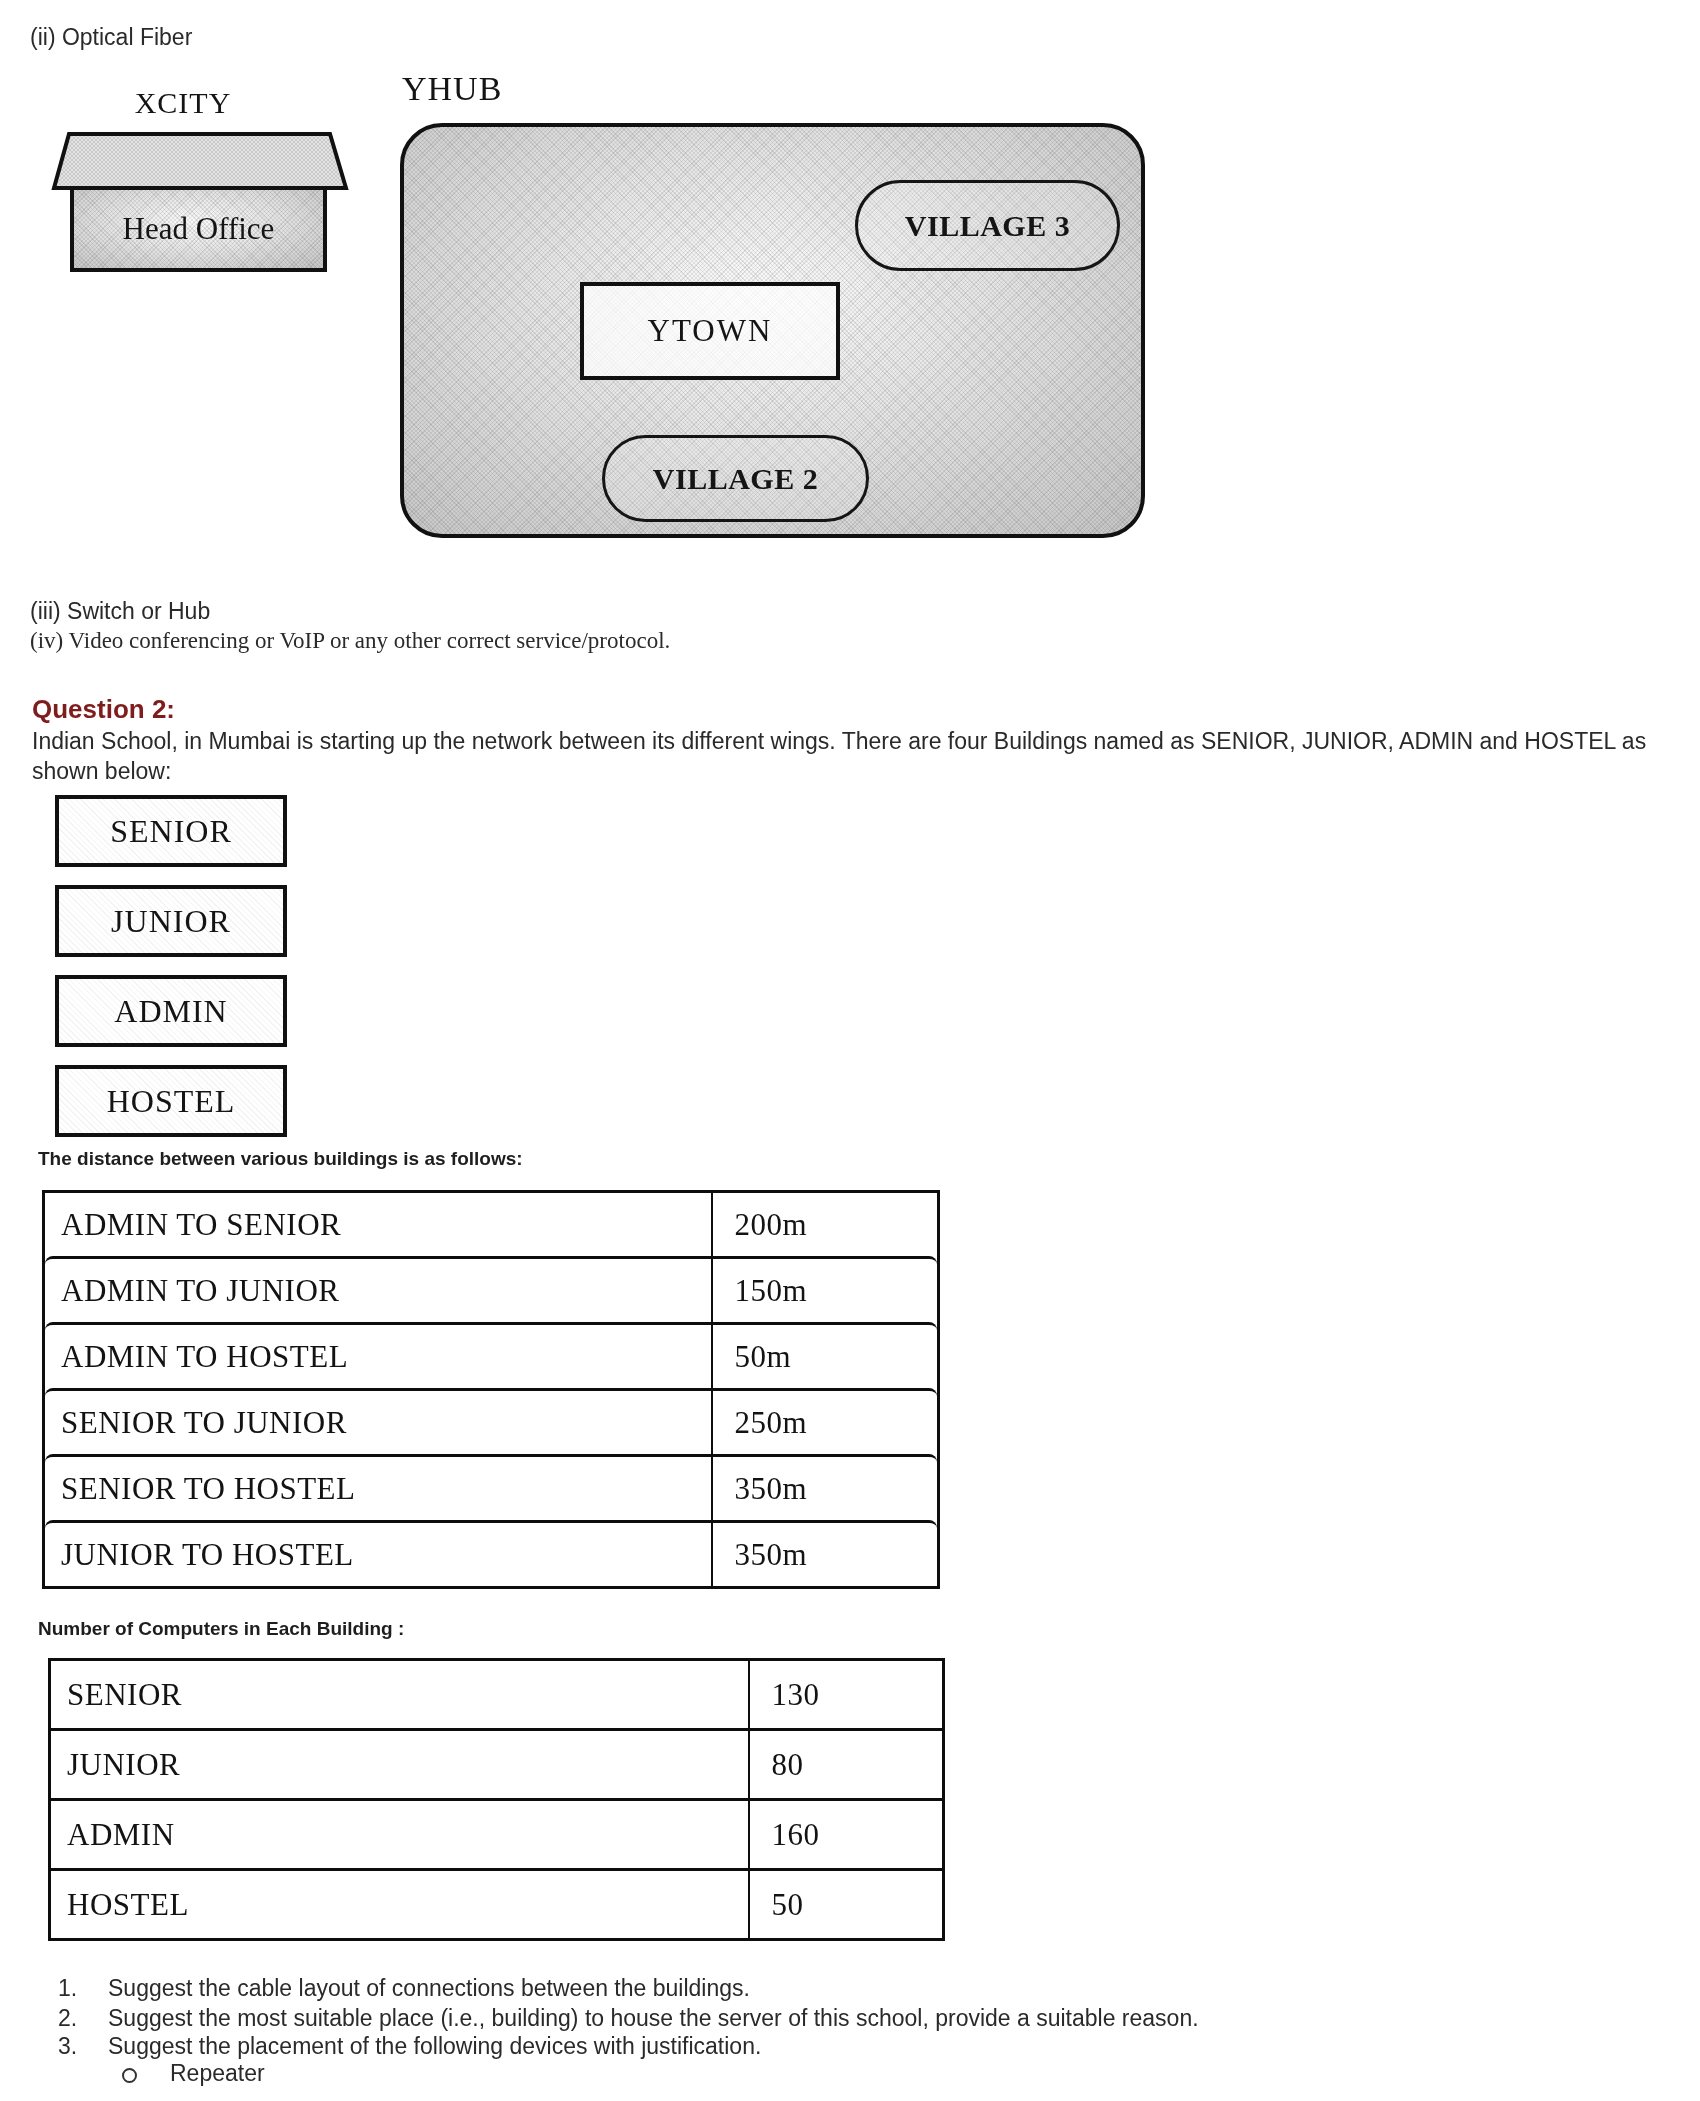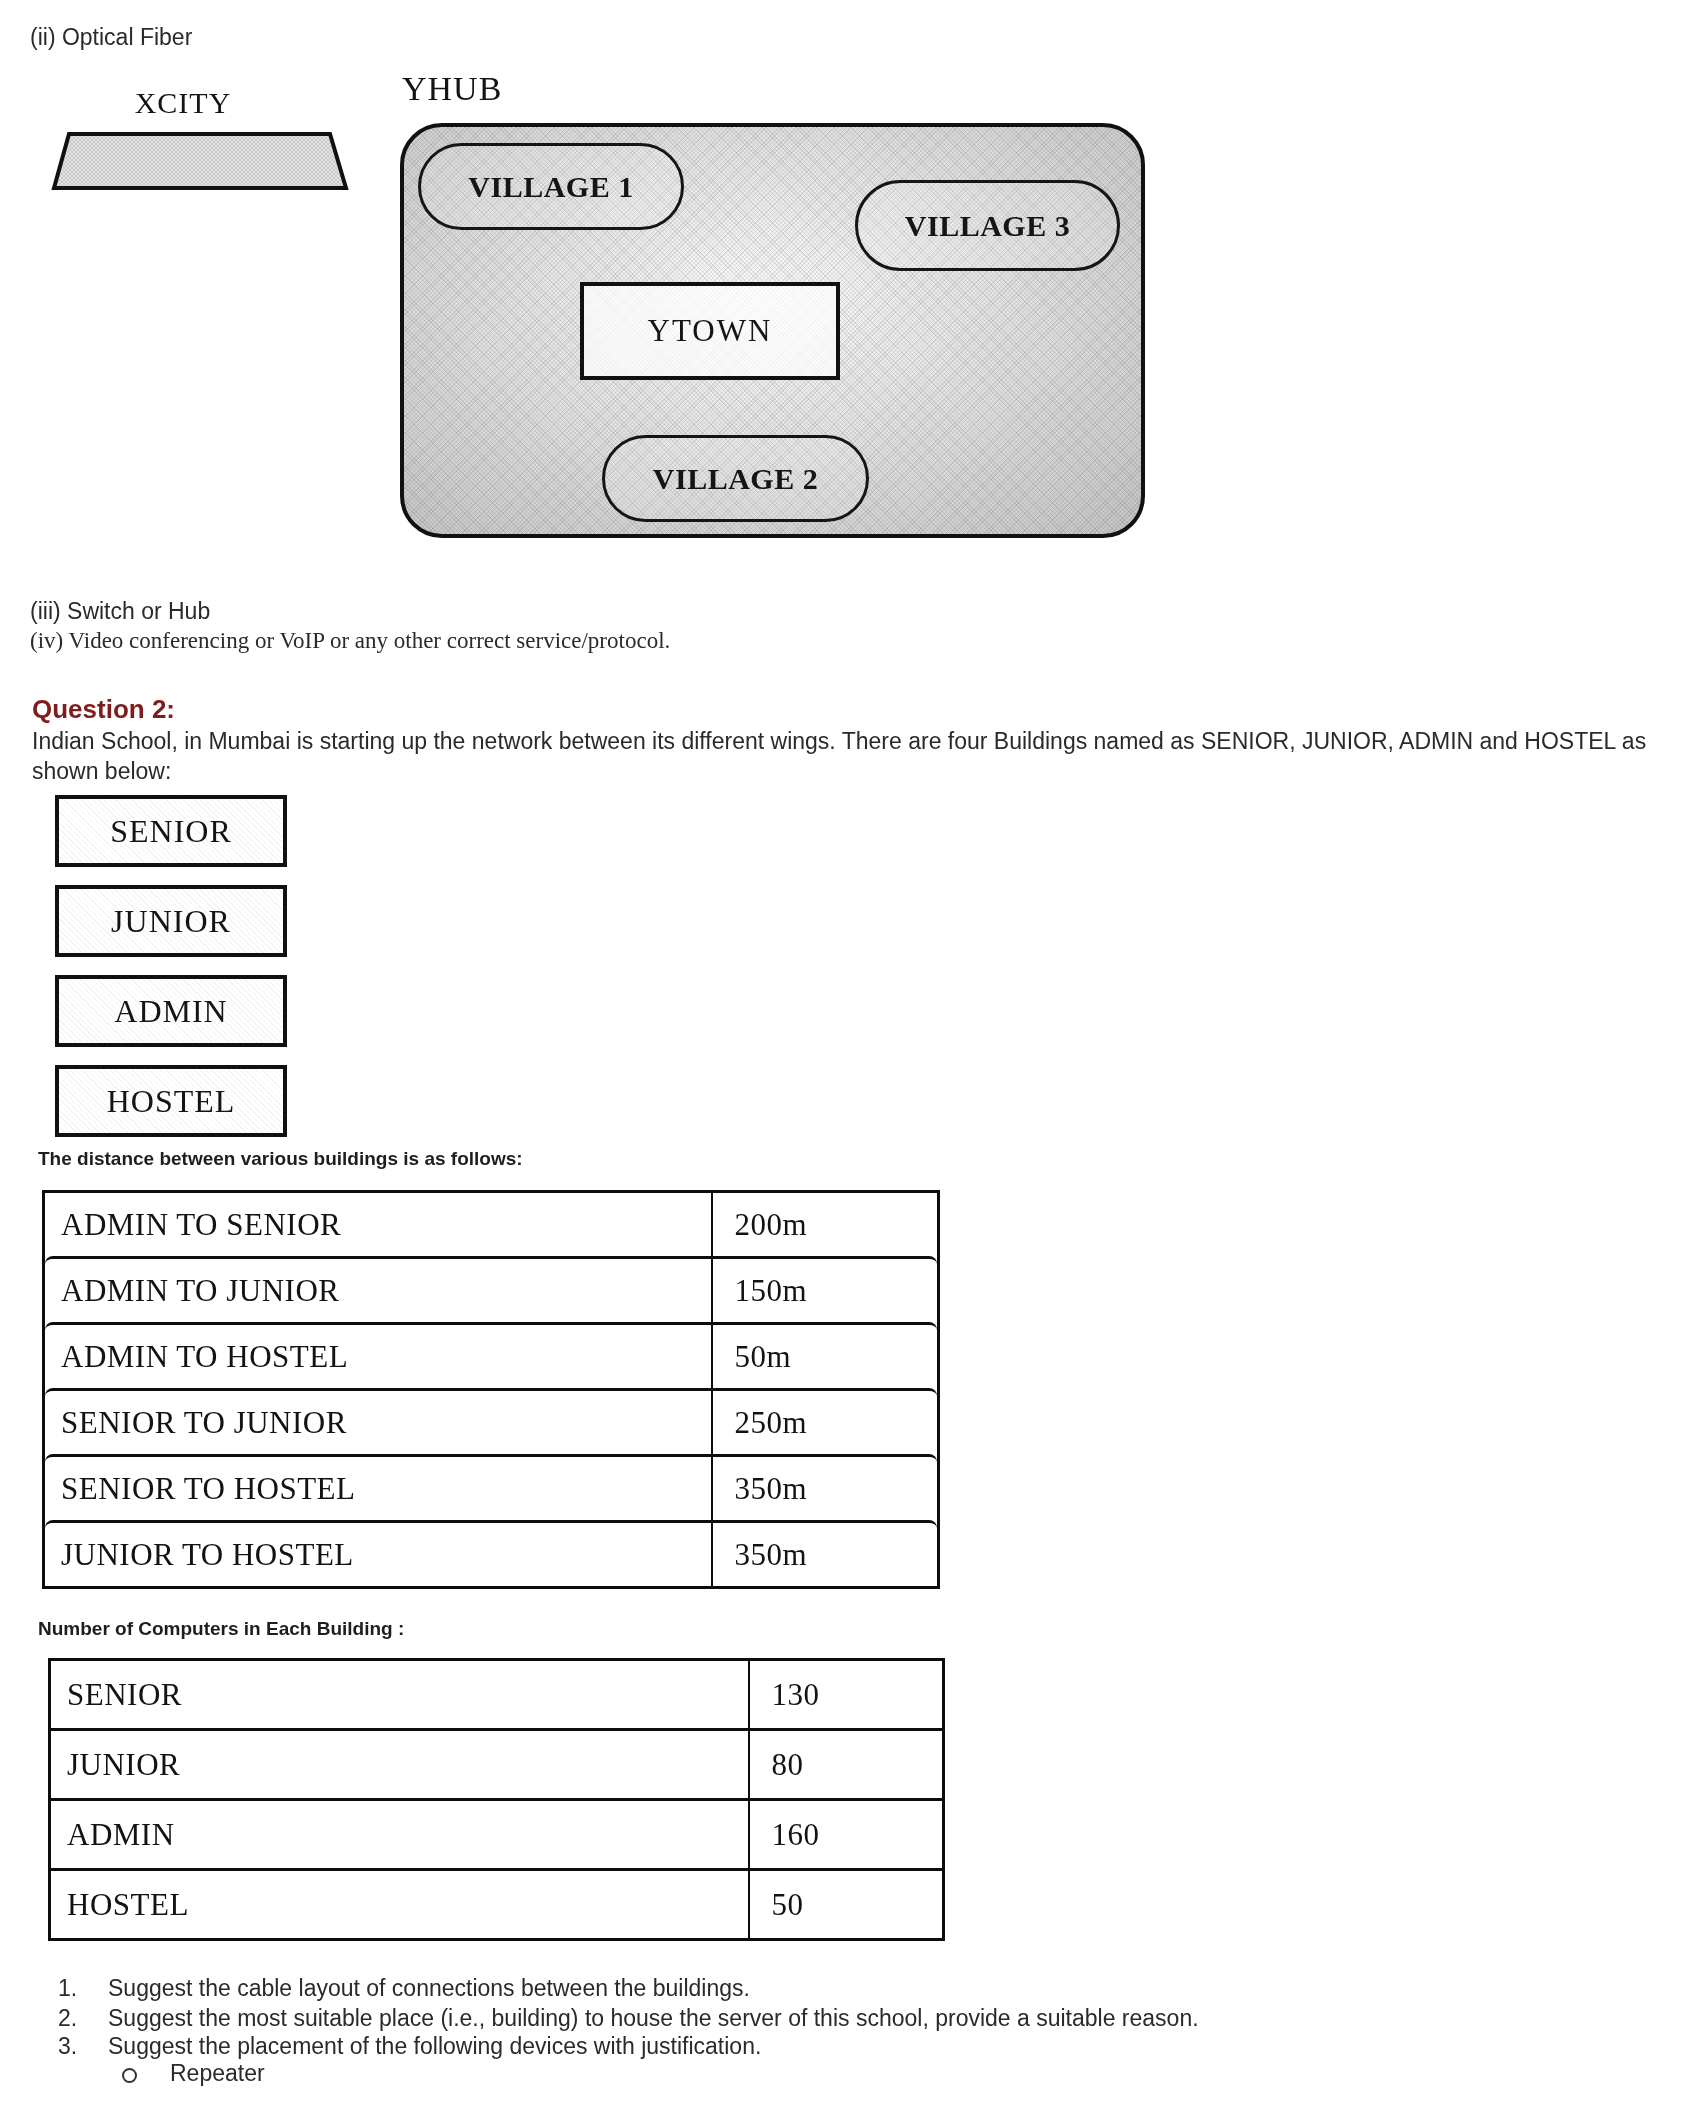--- a/index.html
+++ b/index.html
@@ -117,26 +117,26 @@
   <div class="abs serif xcity-label">XCITY</div>
   <svg class="abs ho-lid" width="300" height="62" viewBox="0 0 300 62">
     <defs>
       <pattern id="lidhatch" width="4" height="4" patternUnits="userSpaceOnUse">
         <rect width="4" height="4" fill="#e3e3e3"></rect>
         <path d="M0 0 L4 4 M4 0 L0 4" stroke="rgba(20,20,20,0.13)" stroke-width="1"></path>
       </pattern>
     </defs>
     <polygon points="19,4 280,4 296,58 4,58" fill="url(#lidhatch)" stroke="#111" stroke-width="4"></polygon>
   </svg>
+  <div class="abs serif ho-body hatch">
+    <span>Head Office</span>
+  </div>
 
   <div class="abs serif yhub-label">YHUB</div>
   <div class="abs yhub-box hatch">
-    <div class="node pill v1">
-      <span>VILLAGE 1</span>
-    </div>
     <div class="node pill v3">
       <span>VILLAGE 3</span>
     </div>
     <div class="node ytown">
       <span>YTOWN</span>
     </div>
     <div class="node pill v2">
       <span>VILLAGE 2</span>
     </div>
   </div>

